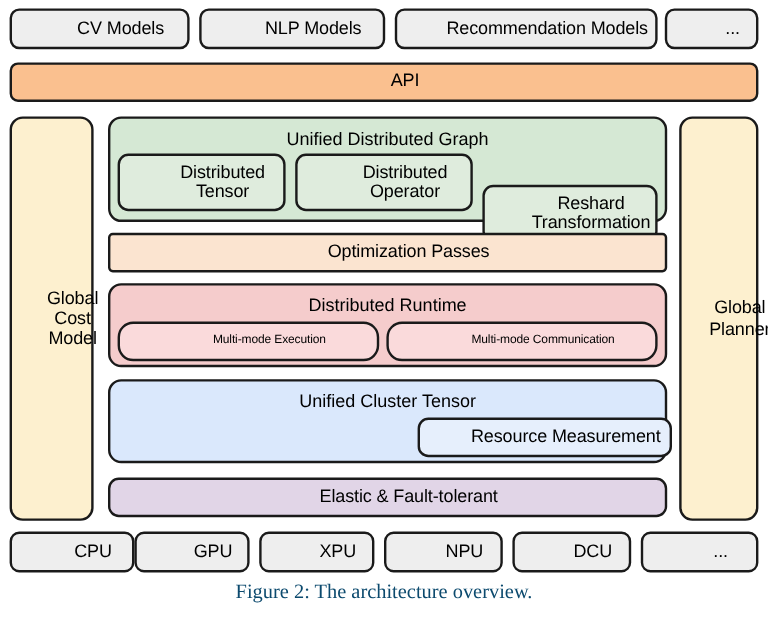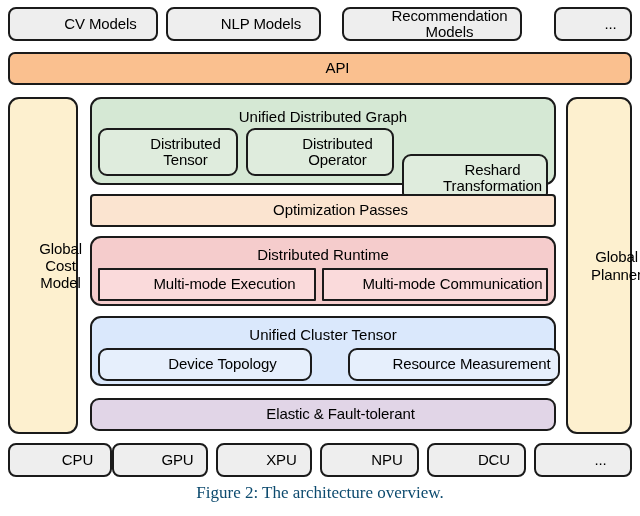--- a/index.html
+++ b/index.html
@@ -55,21 +55,21 @@
   
   .model-box {
     background: #eeeeee;
     top: 7px;
     height: 34px;
     border-radius: 8px;
     font-size: 15px;
   }
   #model-0 { left: 8px;   width: 150px; }
   #model-1 { left: 166px; width: 155px; }
-  #model-2 { left: 342px; width: 180px; }
+  #model-2 { left: 329px; width: 219px; }
   #model-3 { left: 554px; width: 78px;  }
 
   
   #api-bar {
     left: 8px;
     width: 624px;
     top: 52px;
     height: 33px;
     background: #fac08f;
     border-radius: 7px;
@@ -115,22 +115,22 @@
   
   #runtime-panel {
     left: 90px; top: 236px; width: 466px; height: 70px;
     background: #f5cccc;
   }
   #runtime-title { top: 9px; }
   .runtime-child {
     background: #fadadb;
     top: 268px;
     height: 33px;
-    border-radius: 1px;
-    font-size: 15px;
+    border-radius: 13px;
+    font-size: 10px;
   }
   #runtime-0 { left: 98px;  width: 218px; }
   #runtime-1 { left: 322px; width: 226px; }
 
   
   #cluster-panel {
     left: 90px; top: 316px; width: 466px; height: 70px;
     background: #dae8fc;
   }
   #cluster-title { top: 9px; }
@@ -209,21 +209,20 @@
 
   <div class="panel" id="runtime-panel">
     <div class="panel-title" id="runtime-title">Distributed Runtime</div>
   </div>
   <div class="box runtime-child" id="runtime-0">Multi-mode Execution</div>
   <div class="box runtime-child" id="runtime-1">Multi-mode Communication</div>
 
   <div class="panel" id="cluster-panel">
     <div class="panel-title" id="cluster-title">Unified Cluster Tensor</div>
   </div>
-  <div class="box cluster-child" id="cluster-0">Device Topology</div>
   <div class="box cluster-child" id="cluster-1">Resource Measurement</div>
 
   <div class="box" id="elastic">Elastic &amp; Fault-tolerant</div>
 
   <div class="box hw-box" id="hw-0">CPU</div>
   <div class="box hw-box" id="hw-1">GPU</div>
   <div class="box hw-box" id="hw-2">XPU</div>
   <div class="box hw-box" id="hw-3">NPU</div>
   <div class="box hw-box" id="hw-4">DCU</div>
   <div class="box hw-box" id="hw-5">...</div>

